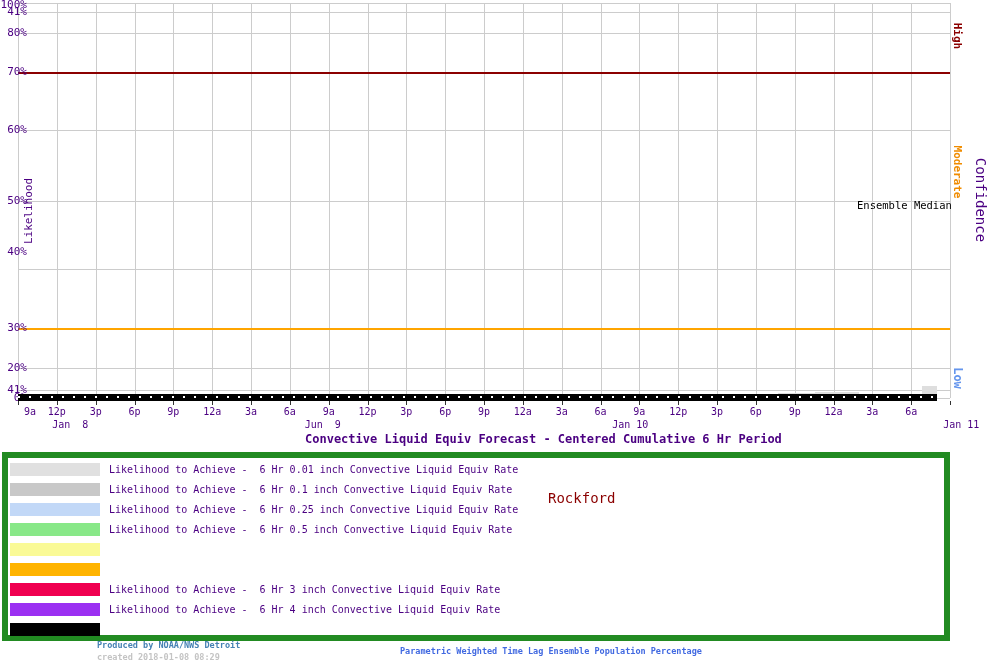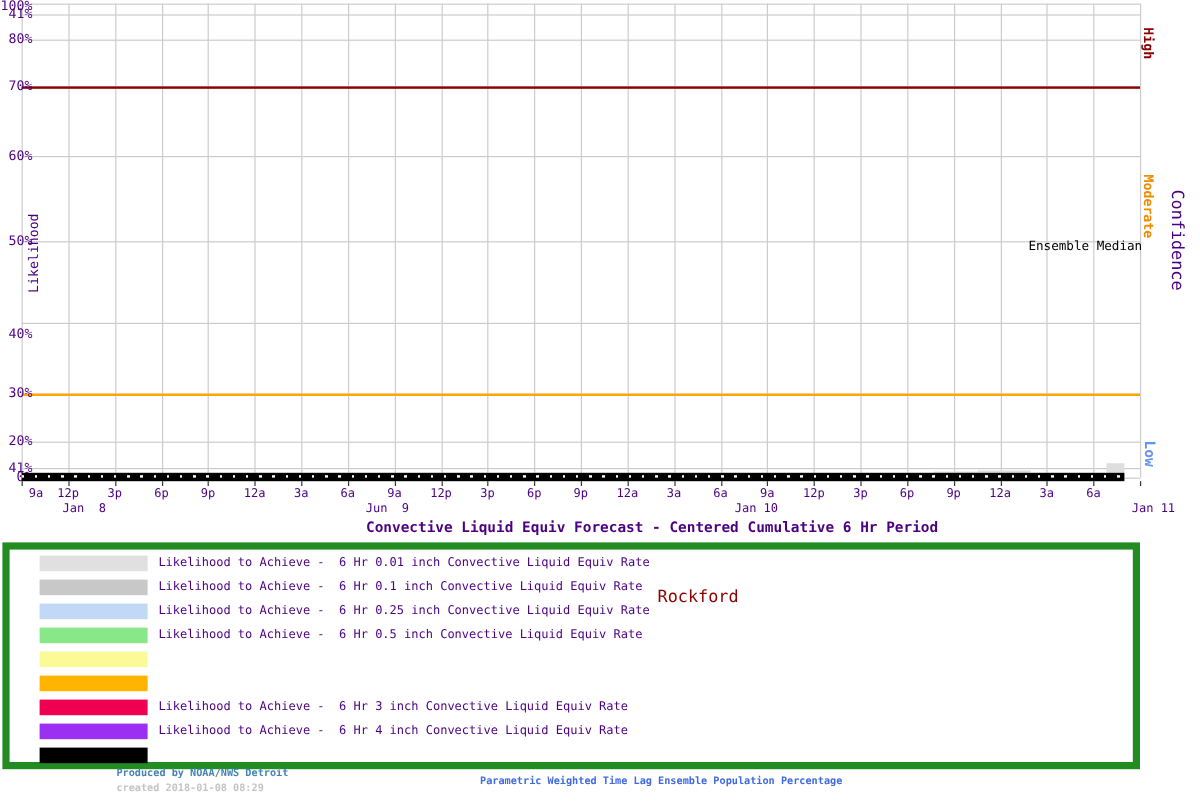--- a/index.html
+++ b/index.html
@@ -21,21 +21,21 @@
     transform:translate(-50%,-50%) rotate(90deg);}
   .zone0{left:957px;top:36px;}
   .zone1{left:957px;top:172px;}
   .zone2{left:958px;top:378px;font-size:12px;}
   .conf{left:981px;top:200px;font-weight:normal;font-size:14px;color:#4b0082;}
   .ylabel-rot{position:absolute;left:28px;top:211px;white-space:nowrap;font-size:11px;color:#4b0082;
     transform:translate(-50%,-50%) rotate(-90deg);}
   .ens{position:absolute;left:857px;top:199px;font-size:10.5px;color:#000;}
   .title{position:absolute;left:305px;top:432px;font-size:12px;font-weight:bold;color:#4b0082;white-space:pre;}
   .legend{position:absolute;left:2px;top:452px;width:948px;height:189px;box-sizing:border-box;
-    border:6px solid #228b22;background:#fff;padding-left:23px;}
+    border:6px solid #228b22;background:#fff;}
   .lrows{padding-top:1px;}
   .lrow{display:flex;align-items:center;height:20px;}
   .lswatch{width:90px;height:13px;margin-left:2px;flex:0 0 90px;}
   .llabel{margin-left:9px;font-size:10px;color:#4b0082;white-space:pre;}
   .rockford{position:absolute;left:540px;top:32px;font-size:14px;color:#8b0000;}
   .f1{position:absolute;left:97px;top:640px;font-size:8.5px;font-weight:bold;color:#4682b4;white-space:pre;}
   .f2{position:absolute;left:97px;top:652px;font-size:8.5px;font-weight:bold;color:#c4c4c4;white-space:pre;}
   .f3{position:absolute;left:400px;top:646px;font-size:8.5px;font-weight:bold;color:#4169e1;white-space:pre;}
 </style>
 </head>
@@ -86,21 +86,21 @@
       <div class="seg" style="left: 796.9px; width: 43.8px; top: 388.7px; height: 2.3px; background: rgb(222, 222, 222);"></div>
       <div class="seg" style="left: 840.7px; width: 27px; top: 391.1px; height: 0px; background: rgb(222, 222, 222);"></div>
       <div class="seg" style="left: 904px; width: 14.9px; top: 382.7px; height: 8.3px; background: rgb(222, 222, 222);"></div>
     </div>
 
   <div>
       <div class="ylab" style="top: 392px;">0%</div>
       <div class="ylab" style="top: 384.1px;">41%</div>
       <div class="ylab" style="top: 362px;">20%</div>
       <div class="ylab" style="top: 322.1px;">30%</div>
-      <div class="ylab" style="top: 273px;">40%</div>
+      <div class="ylab" style="top: 246px;">40%</div>
       <div class="ylab" style="top: 194.9px;">50%</div>
       <div class="ylab" style="top: 124.2px;">60%</div>
       <div class="ylab" style="top: 66.1px;">70%</div>
       <div class="ylab" style="top: 27px;">80%</div>
       <div class="ylab" style="top: 6.1px;">41%</div>
       <div class="ylab" style="top: -1px;">100%</div>
     </div>
   <div>
       <div class="tickstub" style="left: 18px;"></div>
       <div class="xlab" style="left: 30px;">9a</div>

